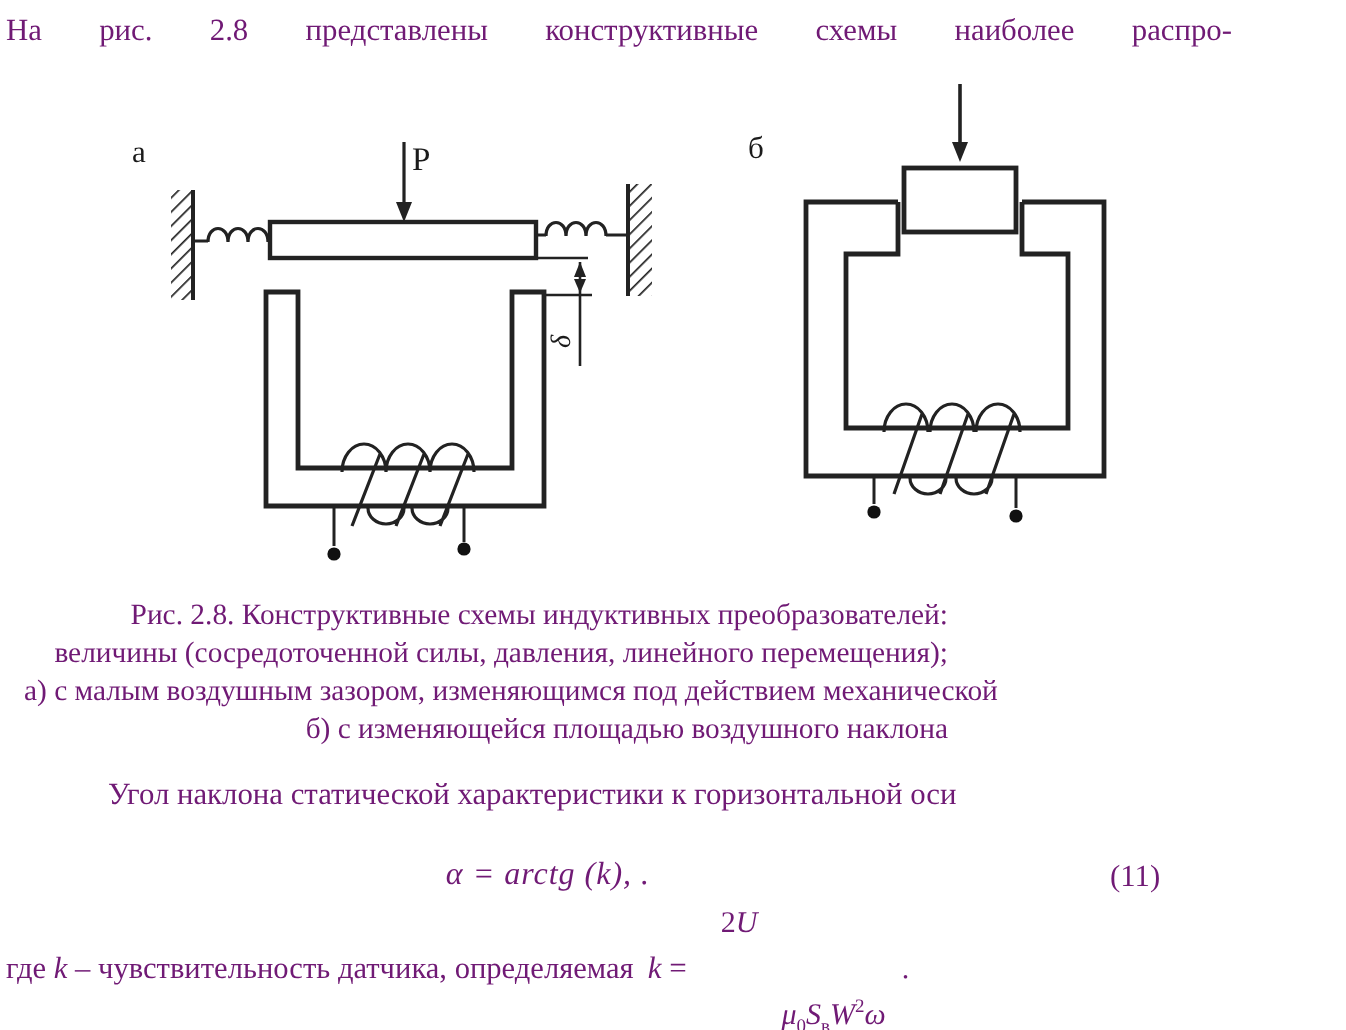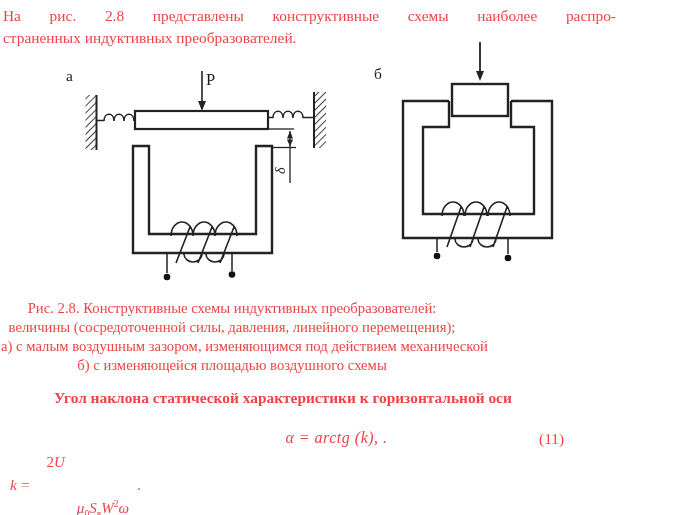--- a/index.html
+++ b/index.html
@@ -1,47 +1,46 @@
 <!DOCTYPE html>
 <html><head>
 <meta charset="utf-8">
 <style>
   html,body{margin:0;padding:0;background:#fff;}
   .page{position:relative;width:673px;height:515px;background:#ffffff;overflow:hidden;
-        font-family:"Liberation Serif","DejaVu Serif",serif;color:#ef4444;}
+        font-family:"Liberation Serif","DejaVu Serif",serif;color:#701a75;}
   .abs{position:absolute;}
   .p1{top:5px;left:3px;width:613px;font-size:15.4px;line-height:21.5px;}
   .just{white-space:nowrap;text-align:justify;text-align-last:justify;}
   .figure-svg{top:0;left:0;}
-  .caption{top:299px;left:1px;width:462px;text-align:center;font-size:14.7px;line-height:19.1px;}
+  .caption{top:299px;left:1px;width:462px;text-align:right;font-size:14.7px;line-height:19.1px;padding-left:11px;}
   .caption div{white-space:nowrap;}
-  .p2{top:389px;left:3px;width:613px;font-size:15.4px;padding-left:51px;box-sizing:border-box;font-weight:bold;}
-  .eqrow{top:429px;left:0;width:673px;text-align:center;font-size:16px;}
+  .p2{top:389px;left:3px;width:613px;font-size:15.4px;padding-left:51px;box-sizing:border-box;}
+  .eqrow{top:429px;left:0;width:548px;text-align:center;font-size:16px;}
   .eq{font-style:italic;letter-spacing:0.5px;}
-  .eqnum{position:absolute;left:539px;top:1px;font-style:normal;font-size:15.4px;letter-spacing:0;}
+  .eqnum{position:absolute;left:555px;top:1px;font-style:normal;font-size:15.4px;letter-spacing:0;}
   .whererow{top:458px;left:3px;height:54px;display:flex;align-items:center;font-size:15.3px;}
   .kform{display:inline-flex;align-items:center;margin-left:7px;font-size:15px;}
   .kform .lhs{font-size:15.5px;margin-right:4px;}
   .frac{display:inline-flex;flex-direction:row;text-align:center;margin-left:3px;}
   .frac .num{padding:0 10px 1px 10px;border-bottom:1.4px solid #1b1b1b;}
   .frac .den{padding:2px 2px 0 2px;margin-top:44px;}
   sub{font-size:9.5px;line-height:0;}
   sup{font-size:9.5px;line-height:0;}
   .tail{margin-left:6px;}
   i{font-family:inherit;}
   svg text{font-family:"Liberation Serif","DejaVu Serif",serif;fill:#1b1b1b;}
 </style>
 </head>
 <body>
 
 <div class="page">
 
   <div class="abs p1">
     <div class="just">На рис. 2.8 представлены конструктивные схемы наиболее распро-</div>
-    <div>страненных индуктивных преобразователей.</div>
   </div>
 
   <svg class="abs figure-svg" width="673" height="515" viewBox="0 0 673 515" stroke-linecap="butt">
     <defs>
       <pattern id="hatch" width="5" height="5" patternUnits="userSpaceOnUse" patternTransform="rotate(45)">
         <line x1="0" y1="0" x2="0" y2="5" stroke="#222" stroke-width="1.7"></line>
       </pattern>
     </defs>
 
     <g stroke="#222" fill="none">
@@ -115,31 +114,32 @@
         <circle cx="437" cy="256" r="3.3" fill="#111" stroke="none"></circle>
         <circle cx="508" cy="258" r="3.3" fill="#111" stroke="none"></circle>
       </g>
     </g>
   </svg>
 
   <div class="abs caption">
     <div>Рис. 2.8. Конструктивные схемы индуктивных преобразователей:</div>
     <div>величины (сосредоточенной силы, давления, линейного перемещения);</div>
     <div>а) с малым воздушным зазором, изменяющимся под действием механической</div>
-    <div>б) с изменяющейся площадью воздушного схемы</div>
+    <div>б) с изменяющейся площадью воздушного наклона</div>
   </div>
 
   <div class="abs p2">Угол наклона статической характеристики к горизонтальной оси</div>
 
   <div class="abs eqrow">
     <span class="eq">α = arctg (k), .</span>
     <span class="eqnum">(11)</span>
   </div>
 
   <div class="abs whererow">
+    <span><span>где </span><i>k</i><span> – чувствительность датчика, определяемая</span></span>
     <span class="kform">
       <span class="lhs"><i>k</i><span> =</span></span>
       <span class="frac">
         <span class="num"><span>2</span><i>U</i></span>
         <span class="den"><i>μ</i><sub>0</sub><i>S</i><sub>в</sub><i>W</i><sup>2</sup><i>ω</i></span>
       </span>
       <span class="tail">.</span>
     </span>
   </div>
 

